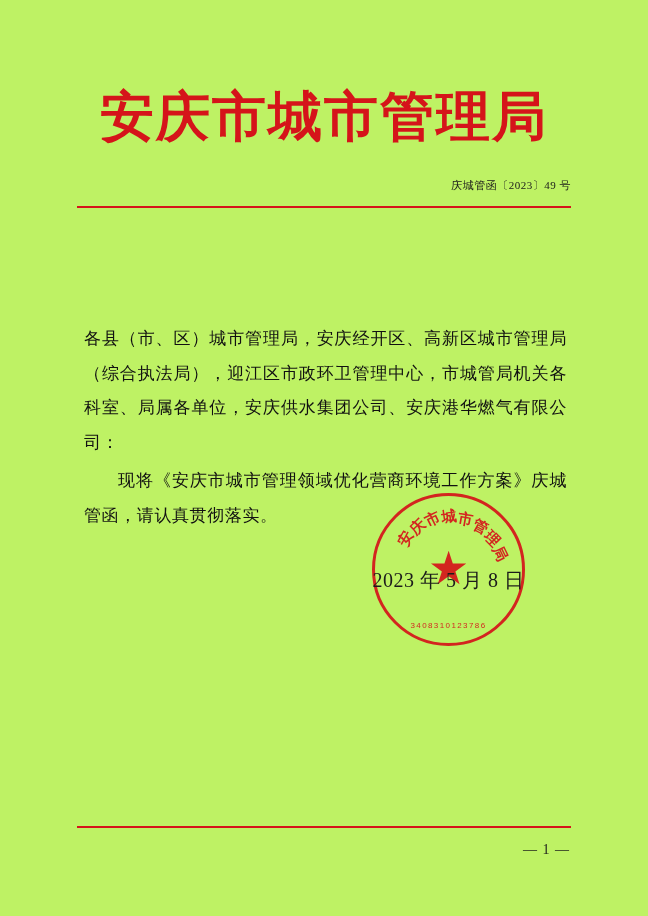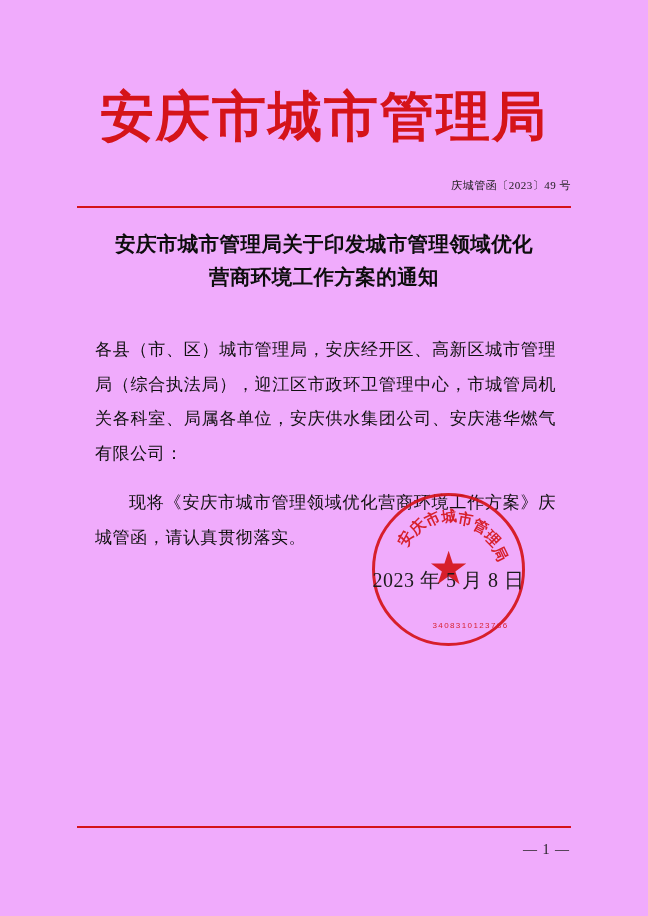--- a/index.html
+++ b/index.html
@@ -10,21 +10,21 @@
   body {
     width: 648px;
     height: 916px;
     font-family: "Liberation Serif", "DejaVu Serif", serif;
     position: relative;
     overflow: hidden;
   }
   .page {
     position: absolute;
     inset: 0;
-    background: #f0abfc;
+    background: #bef264;
     padding-left: 40px;
   }
   
   .letterhead {
     position: absolute;
     top: 86px;
     left: 0;
     right: 0;
     text-align: center;
   }
@@ -74,21 +74,21 @@
     top: 318px;
     left: 80px;
     right: 77px;
     font-size: 17px;
     line-height: 2.03;
     color: #111111;
     letter-spacing: 0.6px;
     text-align: justify;
   }
   .para {
-    margin: 15px;
+    margin: 4px;
   }
   .para.indent {
     text-indent: 2em;
     margin-top: 2px;
   }
   
   .seal-area {
     position: absolute;
     top: 493px;
     left: 0;
@@ -135,21 +135,20 @@
   .seal-bottom {
     position: absolute;
     left: 50%;
     bottom: 13px;
     transform: translateX(-50%);
     font-size: 8px;
     color: #d5141a;
     letter-spacing: 1.4px;
     white-space: nowrap;
     font-family: "Liberation Sans", sans-serif;
-    margin-left: 22px;
   }
   .seal-date {
     position: absolute;
     left: 372px;
     top: 74px;
     width: 153px;
     text-align: center;
     font-size: 20px;
     color: #1b1b1b;
     letter-spacing: 0.5px;
@@ -180,24 +179,20 @@
 <div class="page">
 
   <div class="letterhead">
     <div class="letterhead-title">安庆市城市管理局</div>
   </div>
 
   <div class="doc-number">庆城管函〔2023〕49 号</div>
 
   <div class="red-rule"></div>
 
-  <div class="doc-title">
-    <div>安庆市城市管理局关于印发城市管理领域优化</div>
-    <div>营商环境工作方案的通知</div>
-  </div>
 
   <div class="body-block">
     <p class="para">各县（市、区）城市管理局，安庆经开区、高新区城市管理局（综合执法局），迎江区市政环卫管理中心，市城管局机关各科室、局属各单位，安庆供水集团公司、安庆港华燃气有限公司：</p>
     <p class="para indent">现将《安庆市城市管理领域优化营商环境工作方案》庆城管函，请认真贯彻落实。</p>
   </div>
 
   <div class="seal-area">
     <div class="seal">
       <div class="seal-text">
         <span style="transform: rotate(-62deg) translate(0,-62px) rotate(0deg);">安</span>

